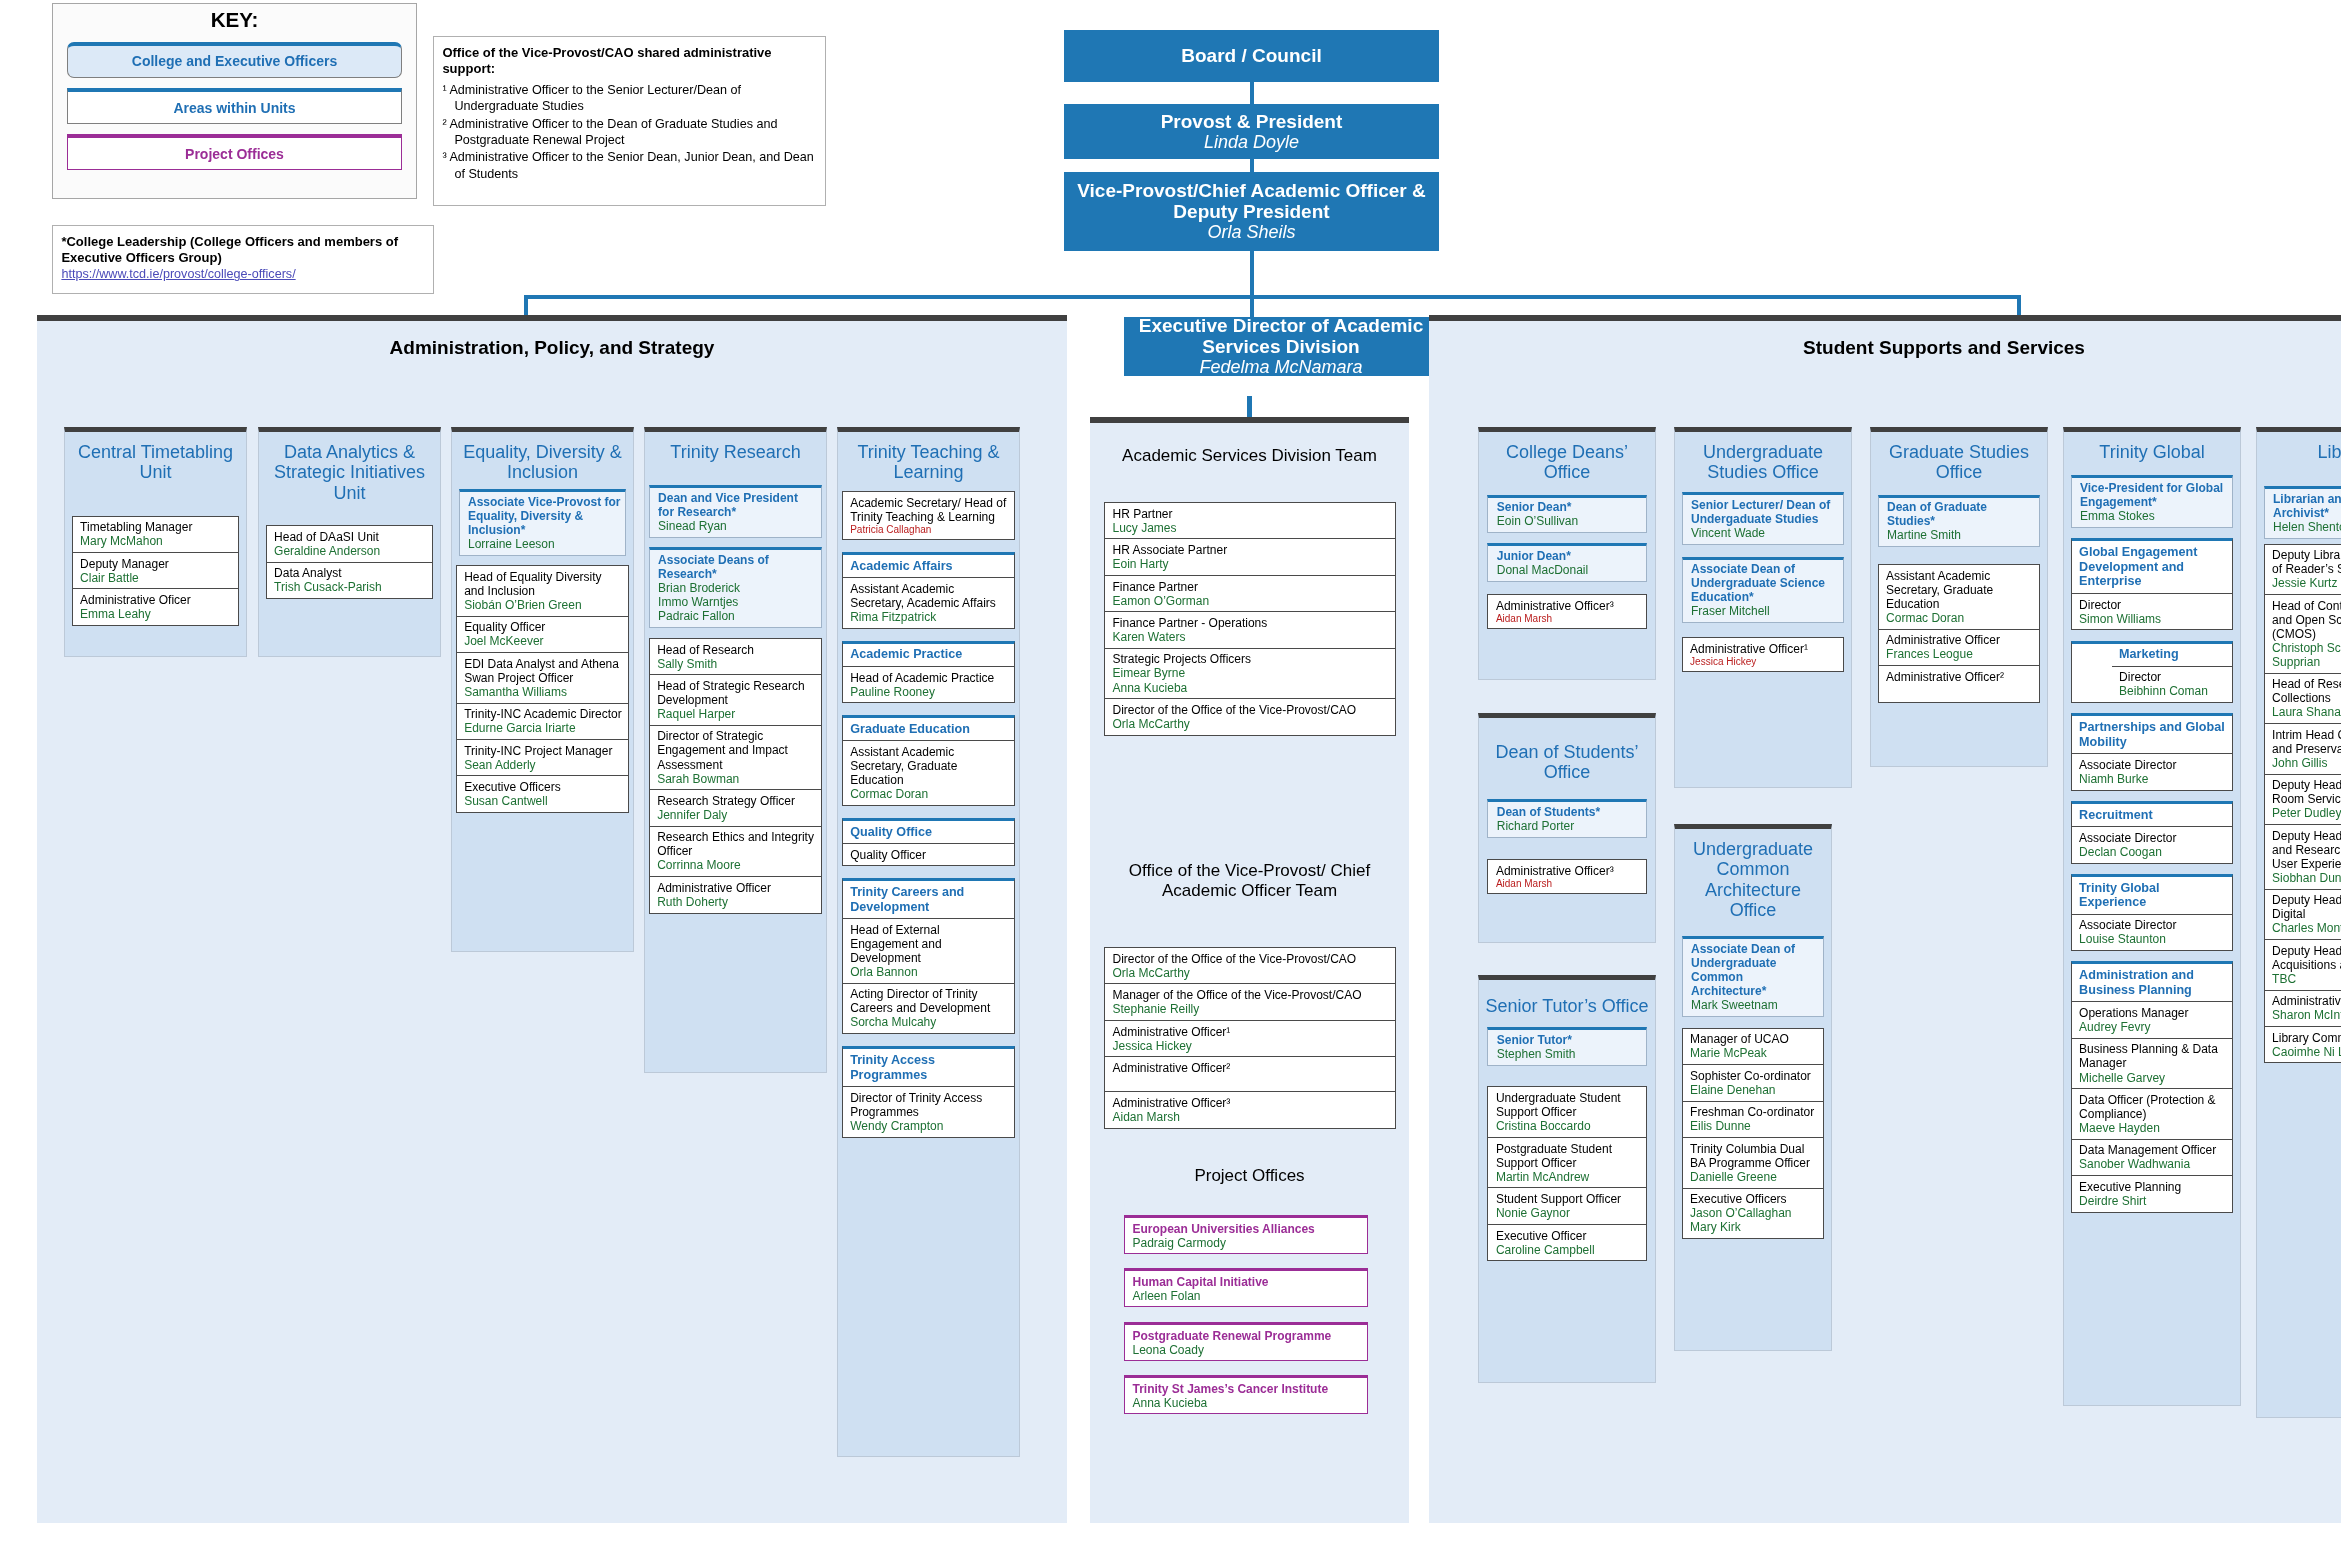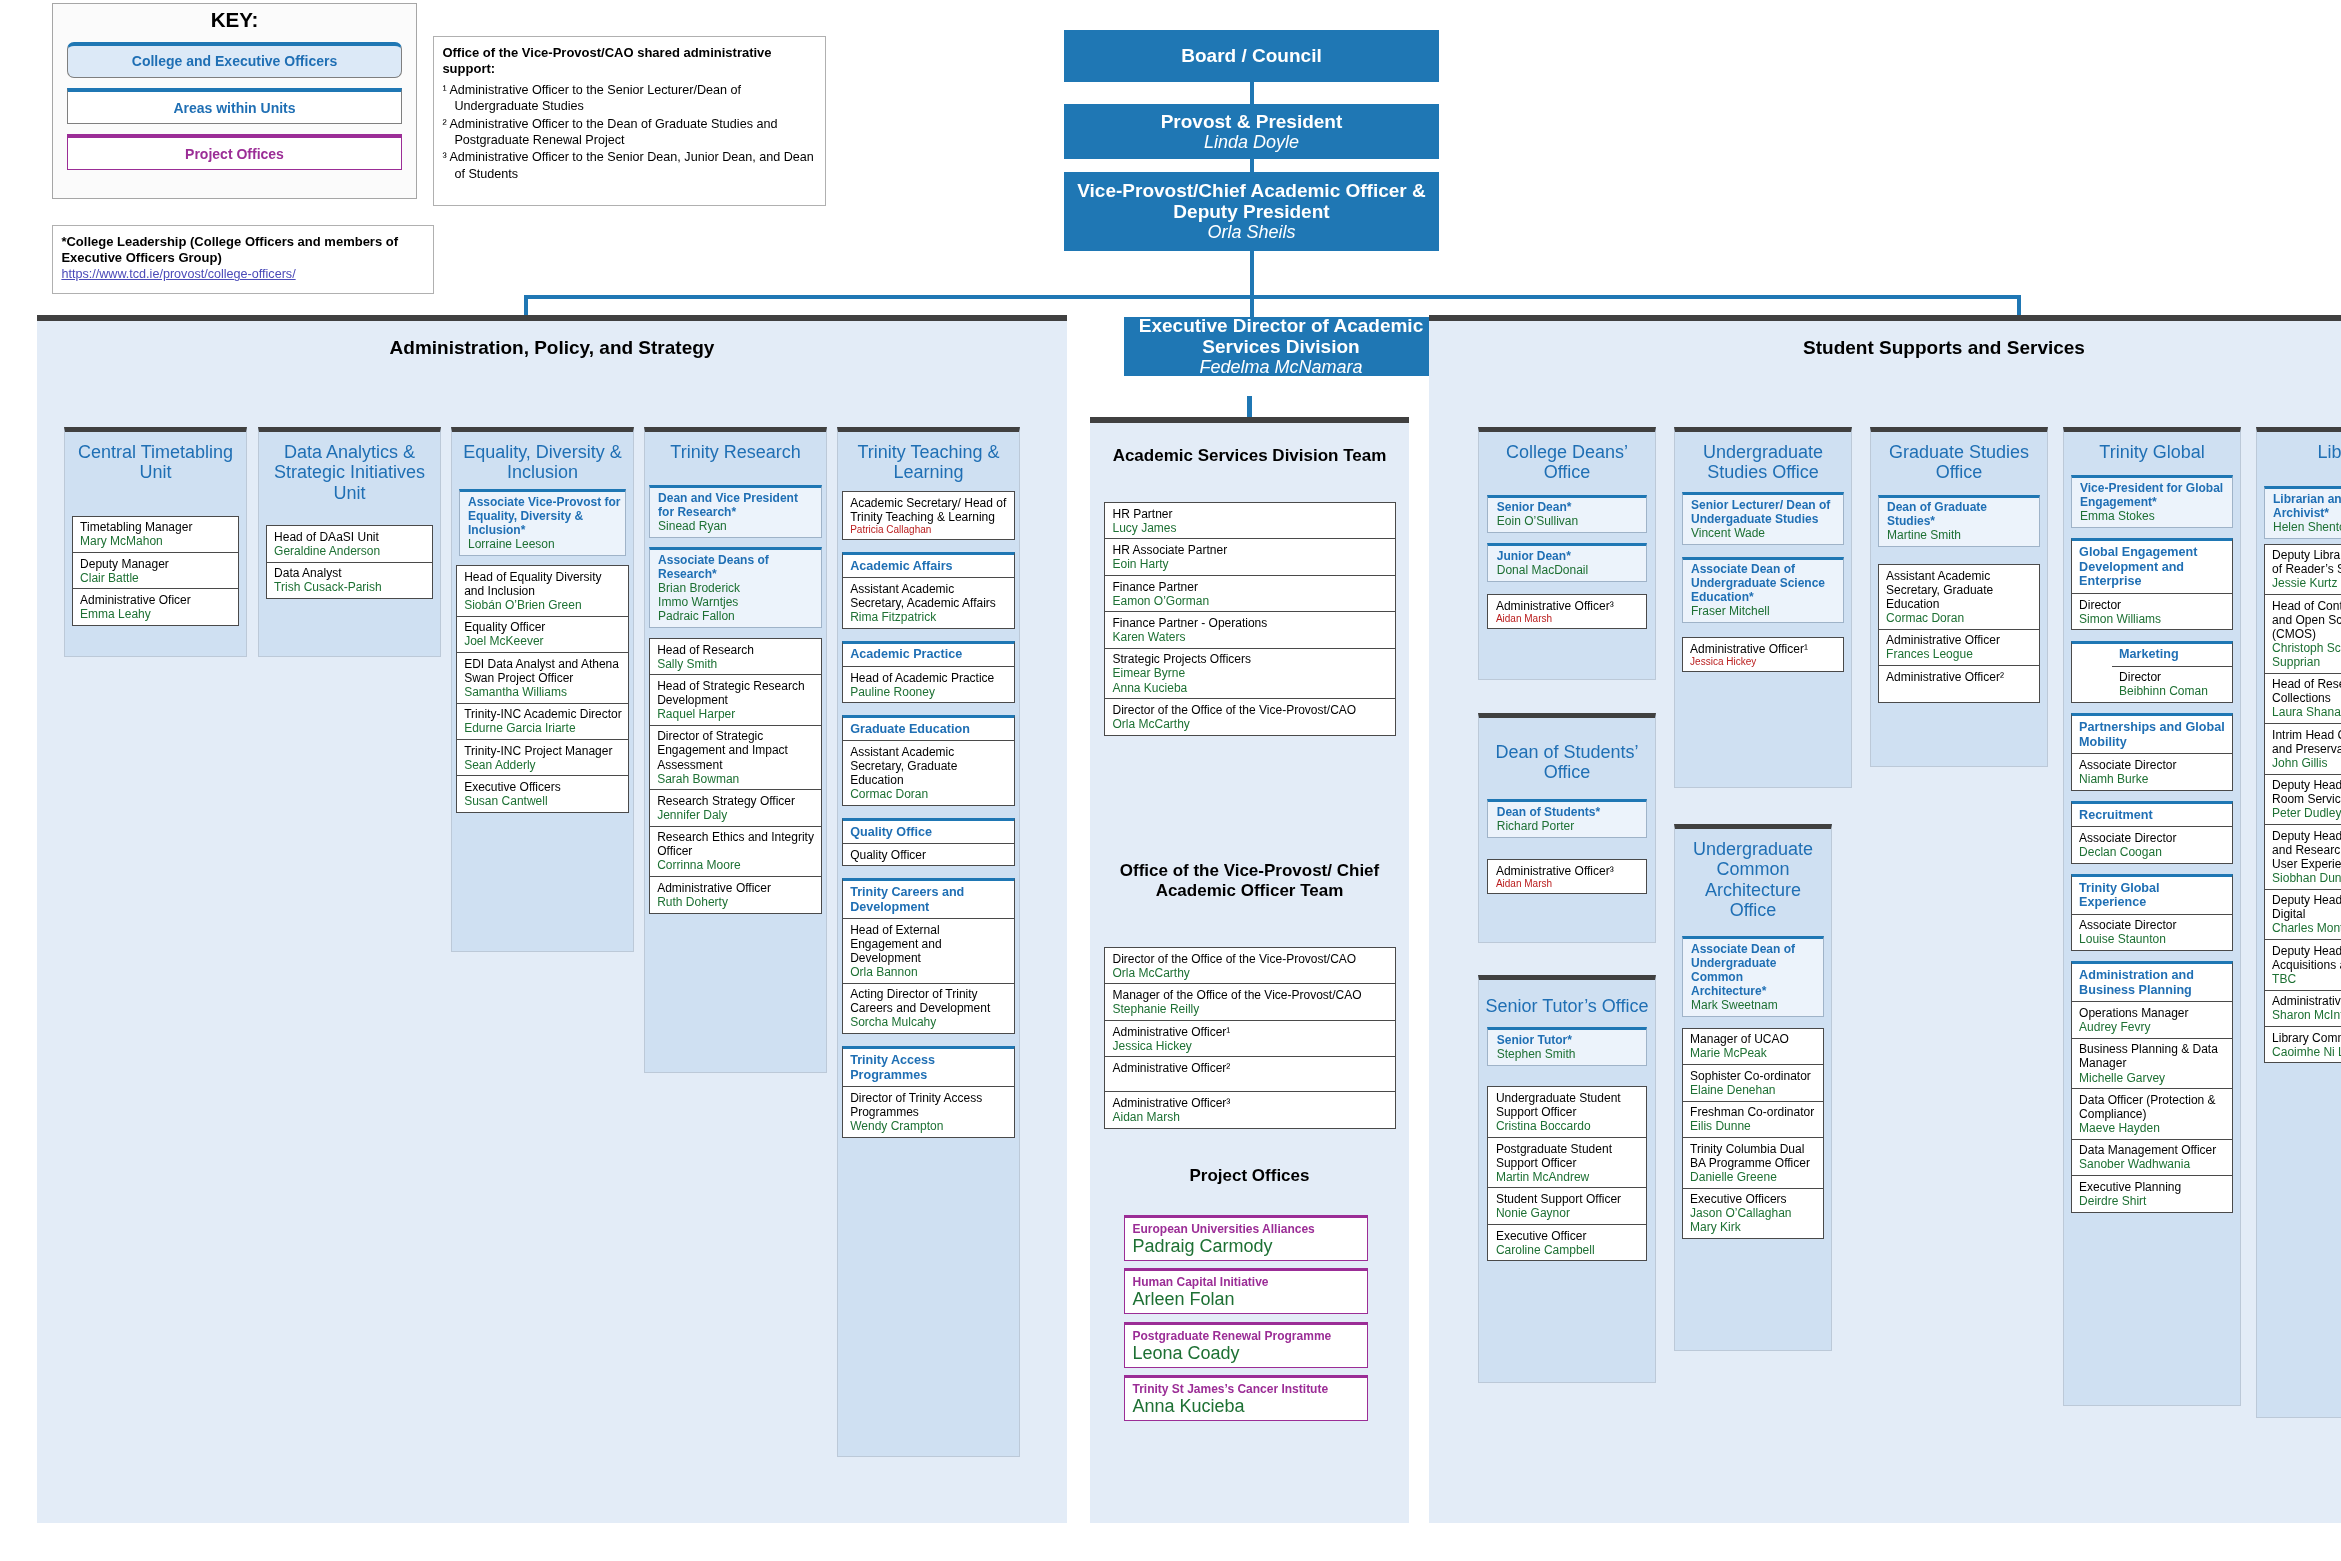--- a/index.html
+++ b/index.html
@@ -56,27 +56,27 @@
   .sub .nm { font-size:12px; color:#1d7033; line-height:1.17; }
 
   .sub.hdr { border-top:3.7px solid #1f77b4; }
   .sub .grouphdr { font-weight:bold; font-size:12.6px; color:#1f6fb4; line-height:1.17;
                    padding:3.7px 4.7px 3.7px 7.5px; border-bottom:0.5px solid #4a4a4a; }
 
   .plain { border:0.5px solid #4a4a4a; background:#ffffff; padding:3.7px 4.7px 3.7px 7.5px; }
   .plain .r  { font-size:12px; color:#000; line-height:1.17; }
   .plain .nm { font-size:10px; color:#b91c1c; line-height:1.17; }
 
-  .teamtitle { text-align:center; font-weight:bold; font-size:17px; color:#000;
+  .teamtitle { text-align:center; font-weight:normal; font-size:17px; color:#000;
                line-height:1.16; }
 
   .proj { border:0.5px solid #9b2d96; border-top:3.7px solid #9b2d96; background:#ffffff;
           padding:3.7px 4.7px 3.7px 7.5px; }
   .proj .r  { font-weight:bold; font-size:12px; color:#9b2d96; line-height:1.17; }
-  .proj .nm { font-size:18px; color:#1d7033; line-height:1.17; }
+  .proj .nm { font-size:12px; color:#1d7033; line-height:1.17; }
 </style>
 </head>
 <body>
 
 <div id="root">
 
   <div class="abs key-panel" style="left:52px; top:2.8px; width:365px; height:196px;">
     <div class="key-title" style="margin-top:4.7px;">KEY:</div>
     <div class="key-box blue" style="margin:9.4px 14px 0 14px;border-radius:7px;">
       <span>College and Executive Officers</span>

